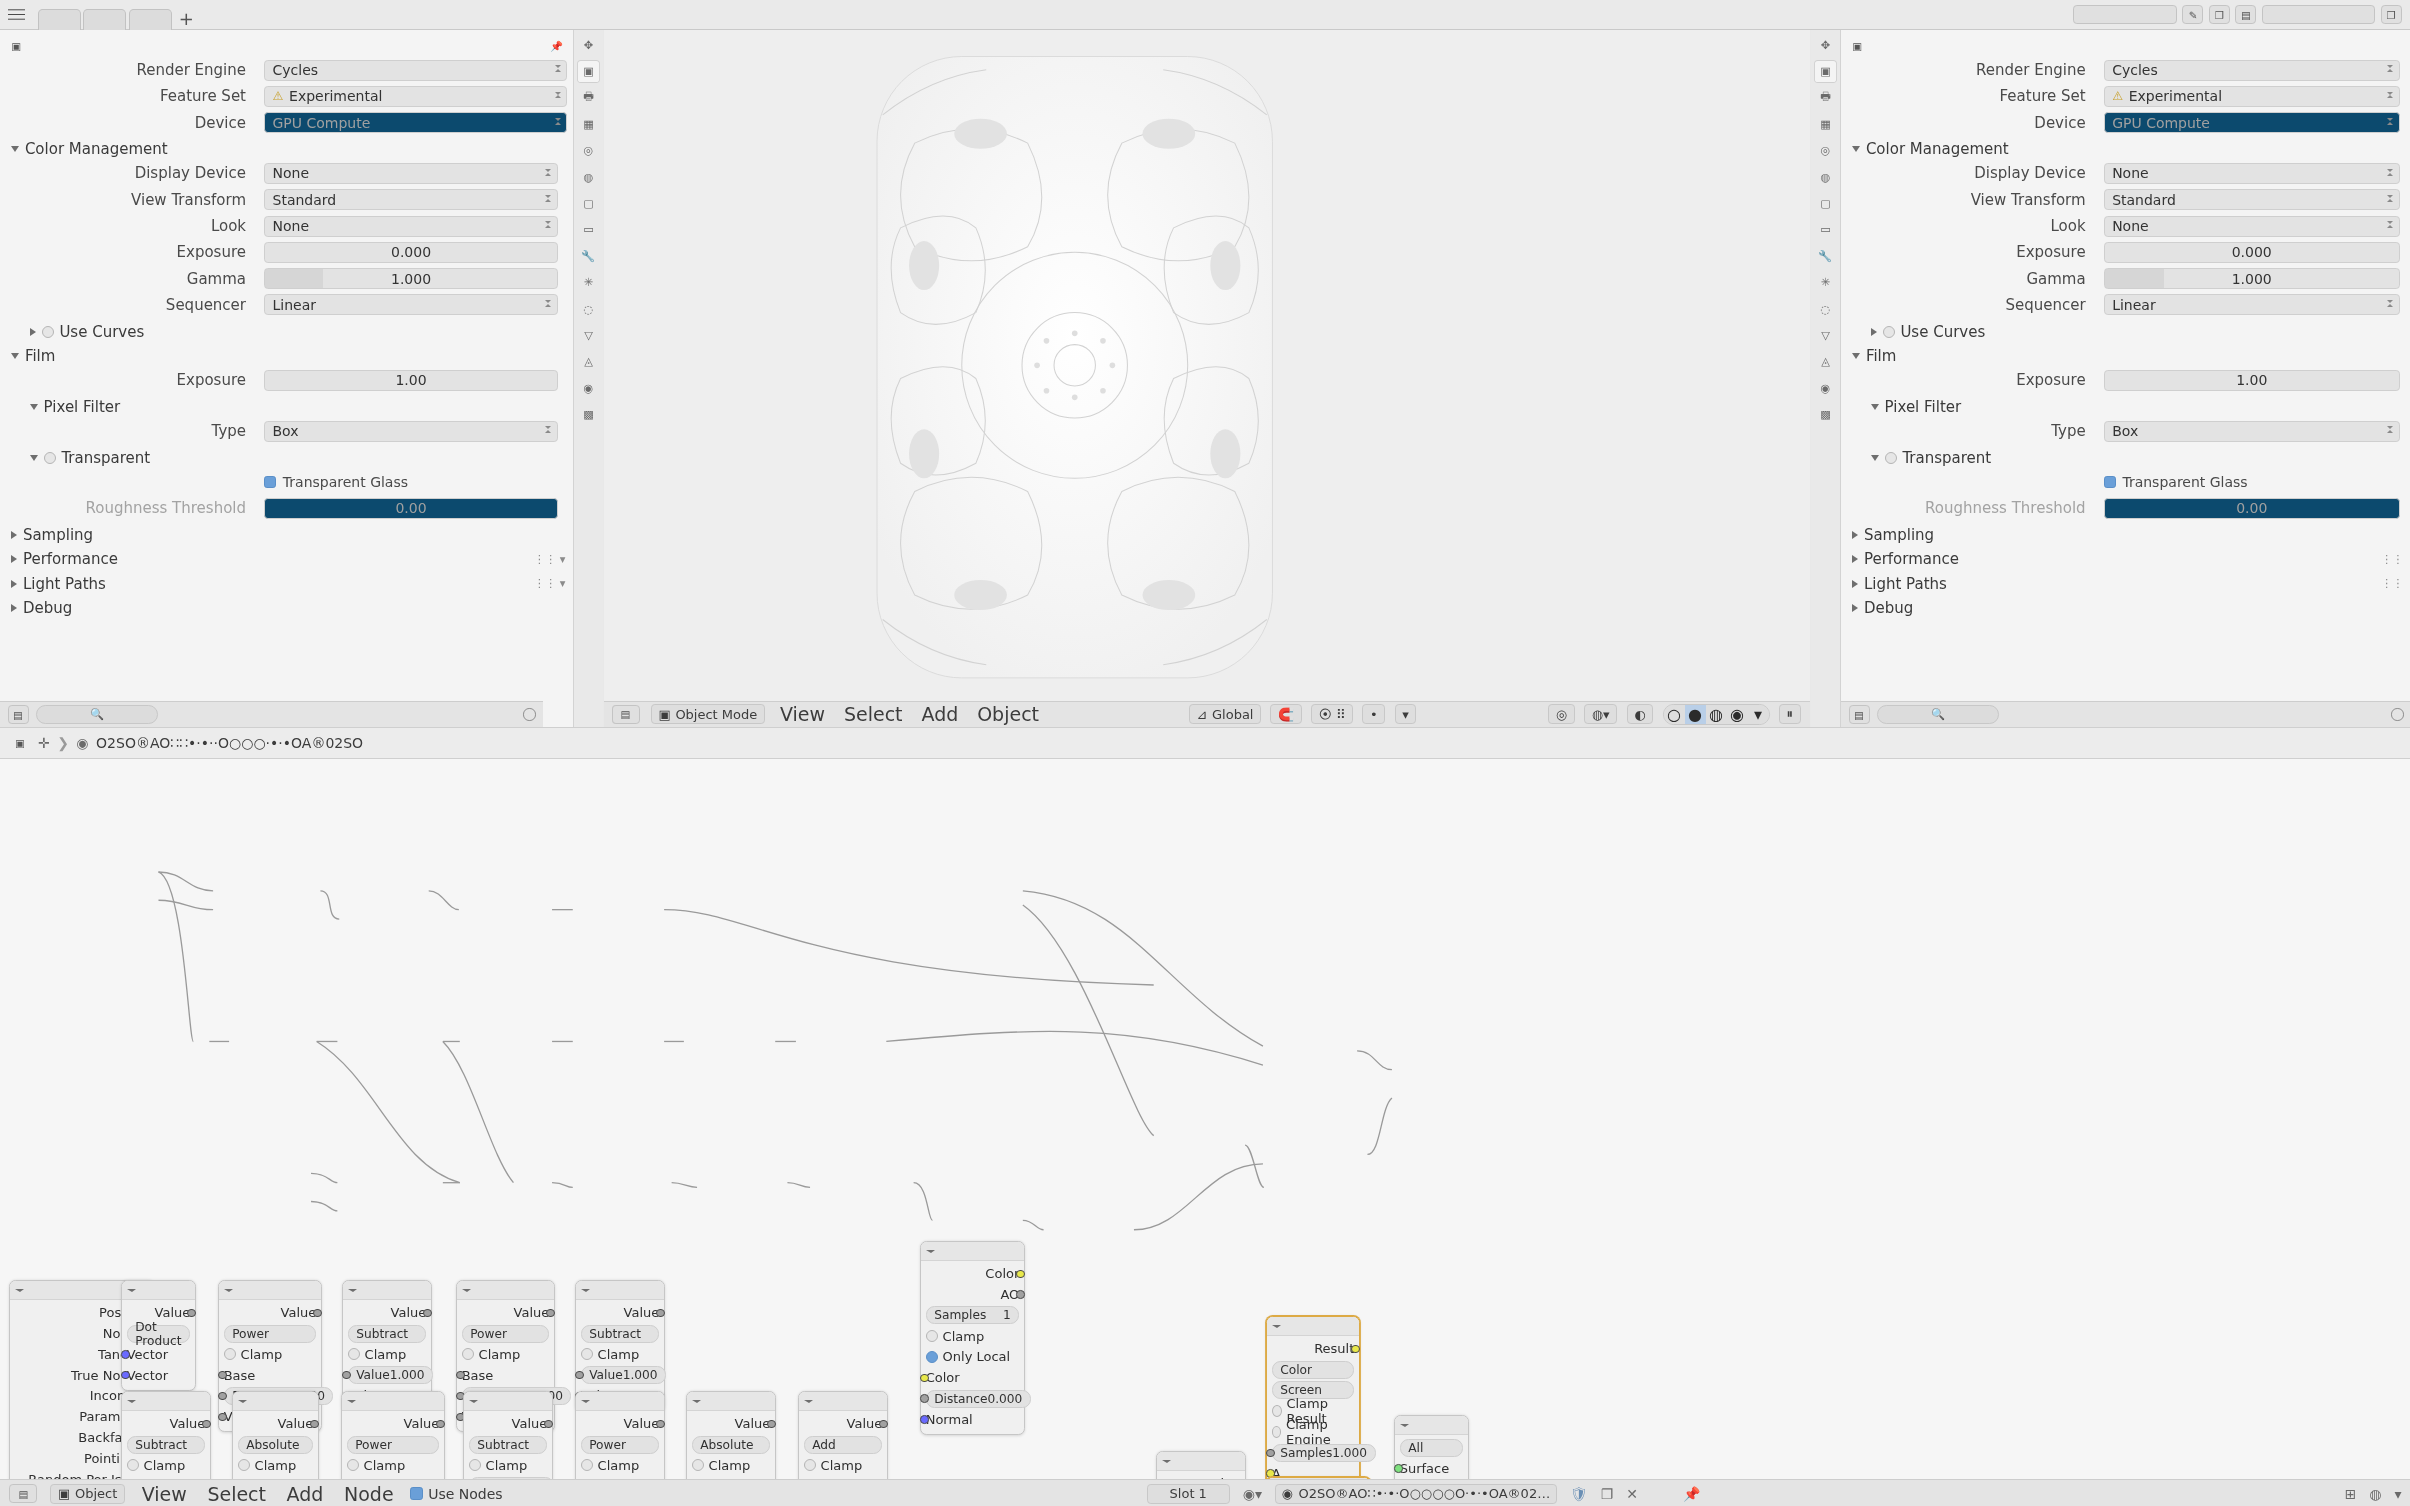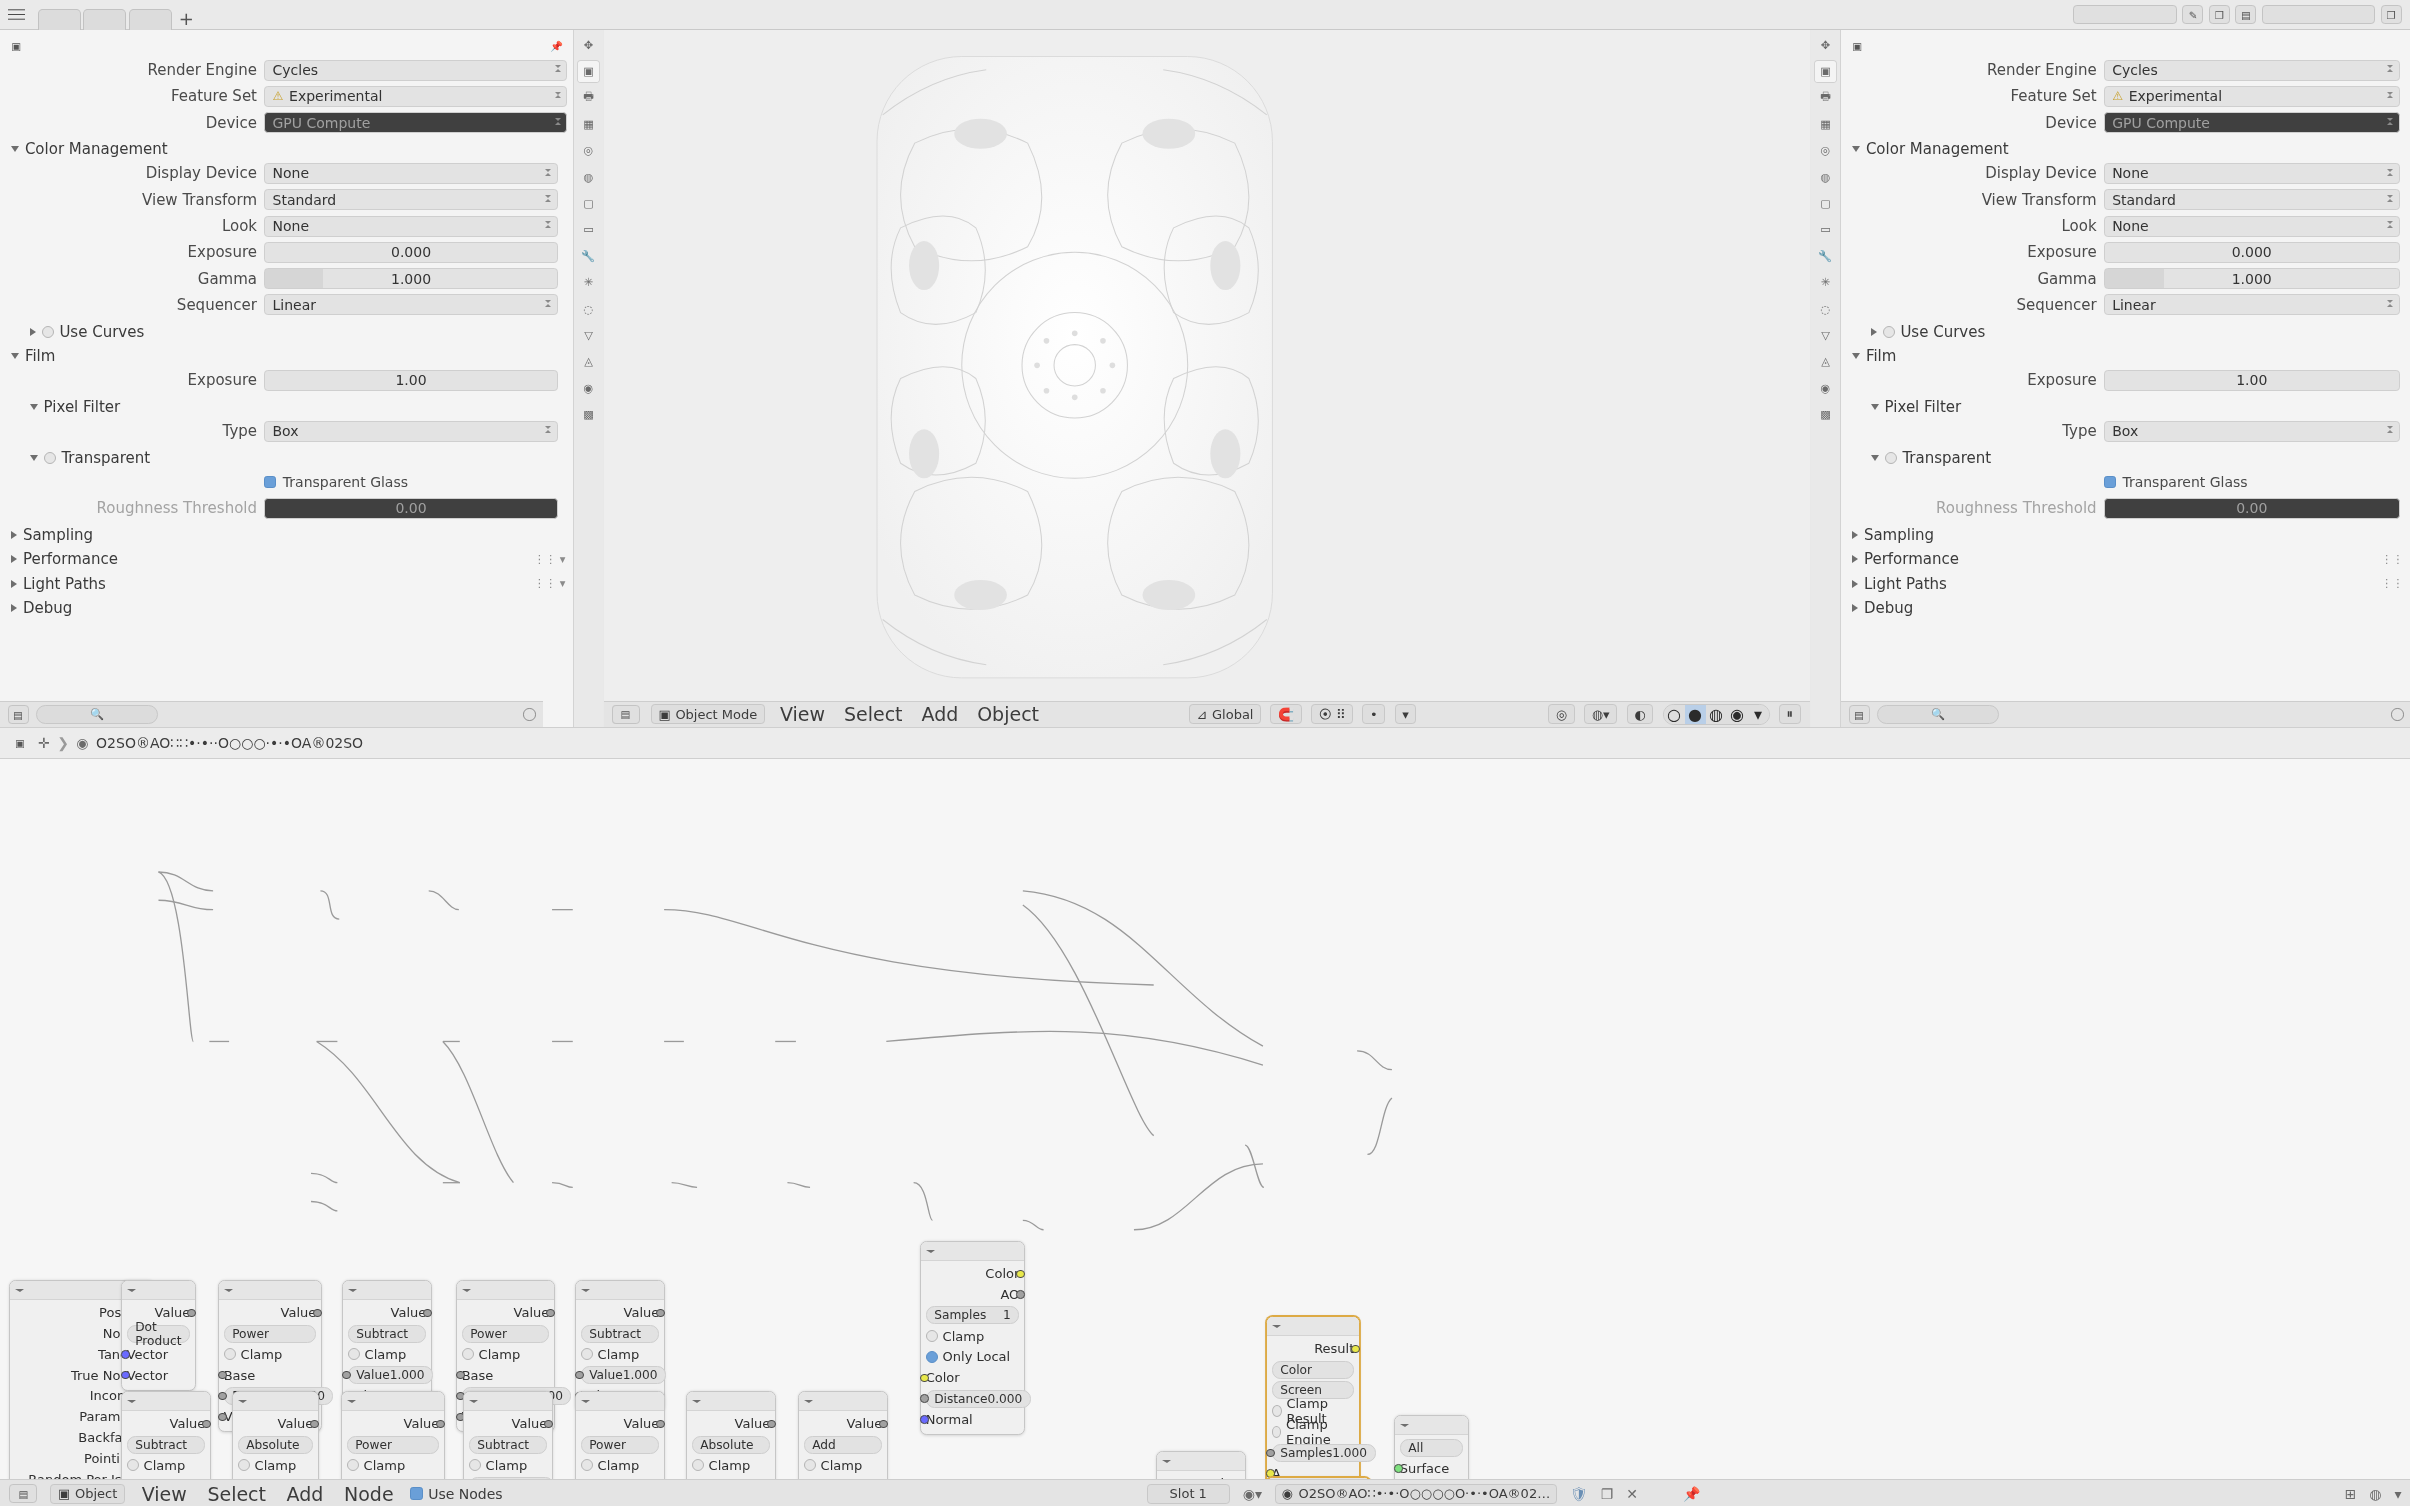--- a/index.html
+++ b/index.html
@@ -53,38 +53,38 @@
     position: absolute; right: 0; top: 0; width: 30px; bottom: 0;
     background: #e9e9e9; border-left: 0.9px solid #d3d3d3;
     display: flex; flex-direction: column; align-items: center; padding-top: 3.8px; gap: 3.8px;
   }
   .ptab { width: 22.6px; height: 22.6px; border-radius: 3.8px; display:flex; align-items:center; justify-content:center;
     color: #6a6a6a; font-size: 11.3px; }
   .ptab.sel { background: #f4f4f4; box-shadow: inset 0 0 0 0.9px #d0d0d0; }
 
   .props-body { position: absolute; left:0; top: 0; right: 30px; bottom: 0; overflow: hidden; padding-top: 3.8px; }
   .row { display: flex; align-items: center; height: 23.5px; margin: 0 5.6px 2.8px 5.6px; }
-  .row .lbl { width: 46%; text-align: right; padding-right: 7px; color: #4a4a4a; font-size: 15px; }
+  .row .lbl { width: 46%; text-align: right; padding-right: 18px; color: #4a4a4a; font-size: 15px; }
   .row .ctl { flex: 1; border-radius: 9px; }
   .field {
     height: 21px; background: #e3e3e3; border: 0.9px solid #cfcfcf; border-radius: 3.8px;
     display: flex; align-items: center; padding: 0 7.5px; font-size: 14px; color: #333;
     position: relative;
   }
   .field.dropdown::after {
     content: ""; position: absolute; right: 5.6px; top: 50%; margin-top: -4.7px;
     border-left: 3.8px solid transparent; border-right: 3.8px solid transparent;
     border-top: 3.8px solid #8a8a8a; box-shadow: 0 -6.6px 0 -3.3px transparent;
   }
   .field.dropdown::before {
     content: ""; position: absolute; right: 5.6px; top: 50%; margin-top: -0.9px;
     border-left: 3.8px solid transparent; border-right: 3.8px solid transparent;
     border-bottom: 3.8px solid #8a8a8a;
   }
-  .field.disabled { color: #a0a0a0; background: #404040; }
+  .field.disabled { color: #a0a0a0; background: #0c4a6e; }
   .field.num { justify-content: center; font-size: 14px; }
   .field.slider { background: linear-gradient(to right, #d6d6d6 var(--p,0%), #e3e3e3 var(--p,0%)); }
   .warn-ico { color: #c8a02a; margin-right: 5.6px; font-size: 12.2px; }
 
   .sect { display: flex; align-items: center; height: 24.5px; padding-left: 11.3px; color: #3a3a3a; font-size: 15px; gap: 5.6px; }
   .tri { width: 0; height: 0; border-top: 4.7px solid transparent; border-bottom: 4.7px solid transparent; border-left: 6.6px solid #6e6e6e; }
   .tri.open { border-left: 4.7px solid transparent; border-right: 4.7px solid transparent; border-top: 6.6px solid #6e6e6e; border-bottom: none; }
   .chk { width: 12.2px; height: 12.2px; border-radius: 50%; border: 0.9px solid #b5b5b5; background: #e6e6e6; display:inline-block; }
   .chk.box { border-radius: 2.8px; }
   .chk.on { background: #6a9fd8; border-color:#5a8fc8; }

